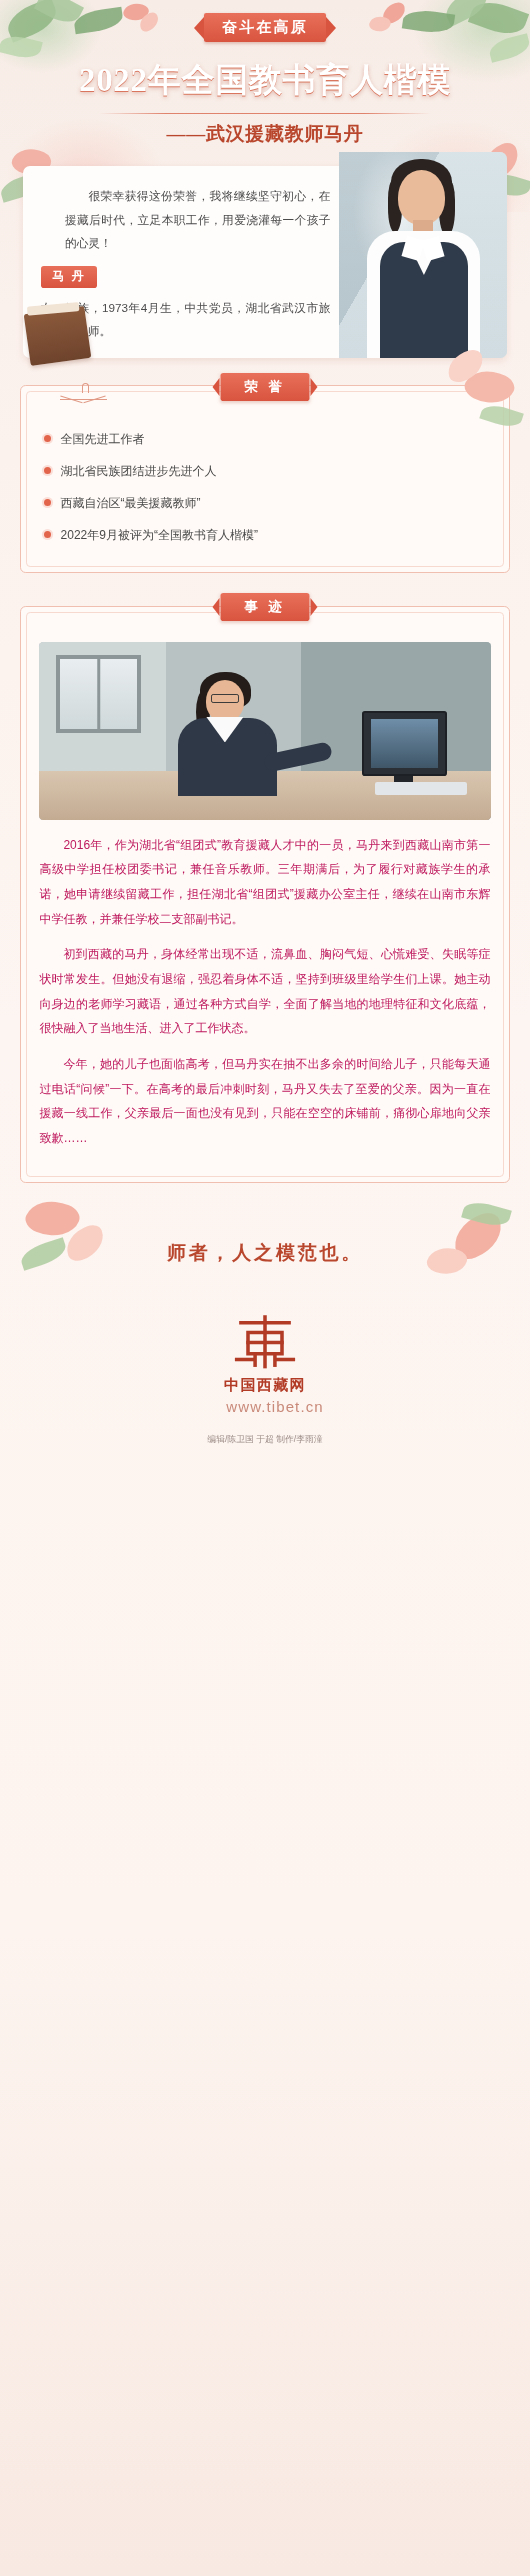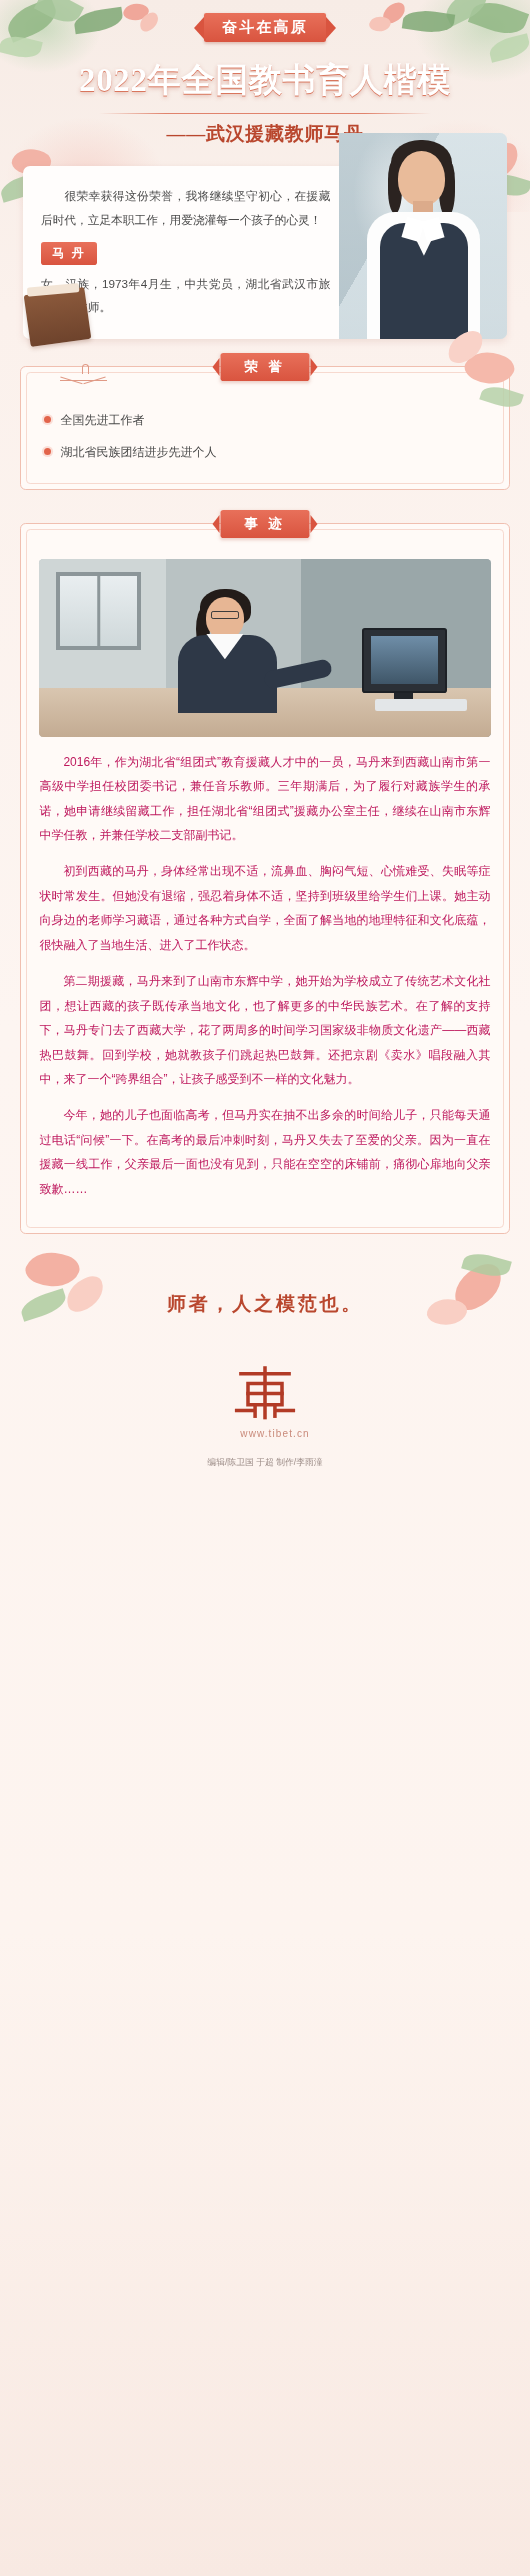--- a/index.html
+++ b/index.html
@@ -99,20 +99,21 @@
     box-shadow: 0 2.1px 7px rgba(190,130,115,.18);
     padding: 18.4px 177px 15.6px 18.4px;
     min-height: 173px;
   }
   .quote {
     font-size: 11.7px;
     line-height: 2.0;
     color: #4a4a4a;
     text-indent: 2em;
     text-align: justify;
+    margin-left: 24px;
   }
   .name-tag {
     display: inline-block;
     margin: 11.3px 0 8.5px;
     background: linear-gradient(180deg,#e8705a,#d9543f);
     color: #fff;
     font-size: 12px;
     letter-spacing: 2.1px;
     padding: 2.8px 11.3px;
     border-radius: 2.8px;
@@ -368,21 +369,21 @@
   .logo-mark {
     width: 68px; height: 57px; margin: 0 auto 5.7px;
     position: relative;
   }
   .logo-mark svg { display:block; }
   .site-name {
     font-size: 15px; color: #b23b26; font-weight: bold; letter-spacing: 1.4px;
     font-family: "Liberation Serif","DejaVu Serif",serif;
   }
   .site-url {
-    font-size: 10px; color: #c98a7a; letter-spacing: 1.1px; margin-top: 2.8px; margin-left: 20px;
+    font-size: 15px; color: #c98a7a; letter-spacing: 1.1px; margin-top: 2.8px; margin-left: 20px;
   }
   .credits { margin-top: 15.6px; font-size: 8.8px; color: #9d8d88; line-height: 1.9; }
 </style>
 </head>
 <body>
 
 <div class="page">
 
   <div class="deco top-deco">
     <div class="hdr-wash"></div>
@@ -447,20 +448,22 @@
       <span class="hook"></span>
       <span class="l"></span>
       <span class="r"></span>
       <span class="bar"></span>
     </div>
     <div class="panel-title">荣 誉</div>
 
     <ul class="honor-list">
       <li><span class="dot"></span><span>全国先进工作者</span></li>
       <li><span class="dot"></span><span>湖北省民族团结进步先进个人</span></li>
+      <li><span class="dot"></span><span>西藏自治区“最美援藏教师”</span></li>
+      <li><span class="dot"></span><span>2022年9月被评为“全国教书育人楷模”</span></li>
     </ul>
 
     <span class="petal" style="right:-4.2px; top:-15.6px; width:47px; height:34px; background:#f5b9ab; transform:rotate(26deg);"></span>
     <span class="petal" style="right:25.4px; top:-34px; width:37px; height:28px; background:#f9d2c8; transform:rotate(-16deg);"></span>
     <span class="leaf" style="right:-12.7px; top:21px; width:41px; height:18.4px; background:#b6d0a8; transform:rotate(18deg);"></span>
   </div>
 
   <div class="panel" style="margin-top:33px;">
     <div class="panel-inner-line"></div>
     <div class="panel-title">事 迹</div>
@@ -477,21 +480,20 @@
       <div class="sp-person-head"></div>
       <div class="sp-glasses"></div>
       <div class="sp-person-body"></div>
       <div class="sp-person-shirt"></div>
       <div class="sp-arm"></div>
     </div>
 
     <div class="story-body">
       <p>2016年，作为湖北省“组团式”教育援藏人才中的一员，马丹来到西藏山南市第一高级中学担任校团委书记，兼任音乐教师。三年期满后，为了履行对藏族学生的承诺，她申请继续留藏工作，担任湖北省“组团式”援藏办公室主任，继续在山南市东辉中学任教，并兼任学校二支部副书记。</p>
       <p>初到西藏的马丹，身体经常出现不适，流鼻血、胸闷气短、心慌难受、失眠等症状时常发生。但她没有退缩，强忍着身体不适，坚持到班级里给学生们上课。她主动向身边的老师学习藏语，通过各种方式自学，全面了解当地的地理特征和文化底蕴，很快融入了当地生活、进入了工作状态。</p>
-      <p>第二期援藏，马丹来到了山南市东辉中学，她开始为学校成立了传统艺术文化社团，想让西藏的孩子既传承当地文化，也了解更多的中华民族艺术。在了解的支持下，马丹专门去了西藏大学，花了两周多的时间学习国家级非物质文化遗产——西藏热巴鼓舞。回到学校，她就教孩子们跳起热巴鼓舞。还把京剧《卖水》唱段融入其中，来了一个“跨界组合”，让孩子感受到不一样的文化魅力。</p>
       <p>今年，她的儿子也面临高考，但马丹实在抽不出多余的时间给儿子，只能每天通过电话“问候”一下。在高考的最后冲刺时刻，马丹又失去了至爱的父亲。因为一直在援藏一线工作，父亲最后一面也没有见到，只能在空空的床铺前，痛彻心扉地向父亲致歉……</p>
     </div>
   </div>
 
   <div class="closing">
     <span class="petal" style="left:7px; top:-7px; width:51px; height:37px; background:#f3b1a3; transform:rotate(22deg);"></span>
     <span class="petal" style="left:45px; top:21px; width:40px; height:30px; background:#f9cfc4; transform:rotate(-20deg);"></span>
     <span class="leaf" style="left:0px;  top:37px; width:47px; height:20px; background:#aecb9f; transform:rotate(-18deg);"></span>
     <span class="petal" style="right:5.7px; top:10px; width:52px; height:38px; background:#f3b1a3; transform:rotate(-22deg);"></span>
     <span class="petal" style="right:44px;top:40px; width:38px; height:28px; background:#f9cfc4; transform:rotate(18deg);"></span>
@@ -507,20 +509,21 @@
           <path d="M48 4 V74"></path>
           <path d="M24 26 H72 V56 H24 Z"></path>
           <path d="M24 40 H72"></path>
           <path d="M34 56 V72"></path>
           <path d="M62 56 V72"></path>
           <path d="M8 64 H30"></path>
           <path d="M66 64 H88"></path>
         </g>
       </svg>
     </div>
+    <div class="site-name">中国西藏网</div>
     <div class="site-url">www.tibet.cn</div>
     <div class="credits">
       <div>编辑/陈卫国 于超 制作/李雨潼</div>
     </div>
   </div>
 
 </div>
 
 
 </body></html>

